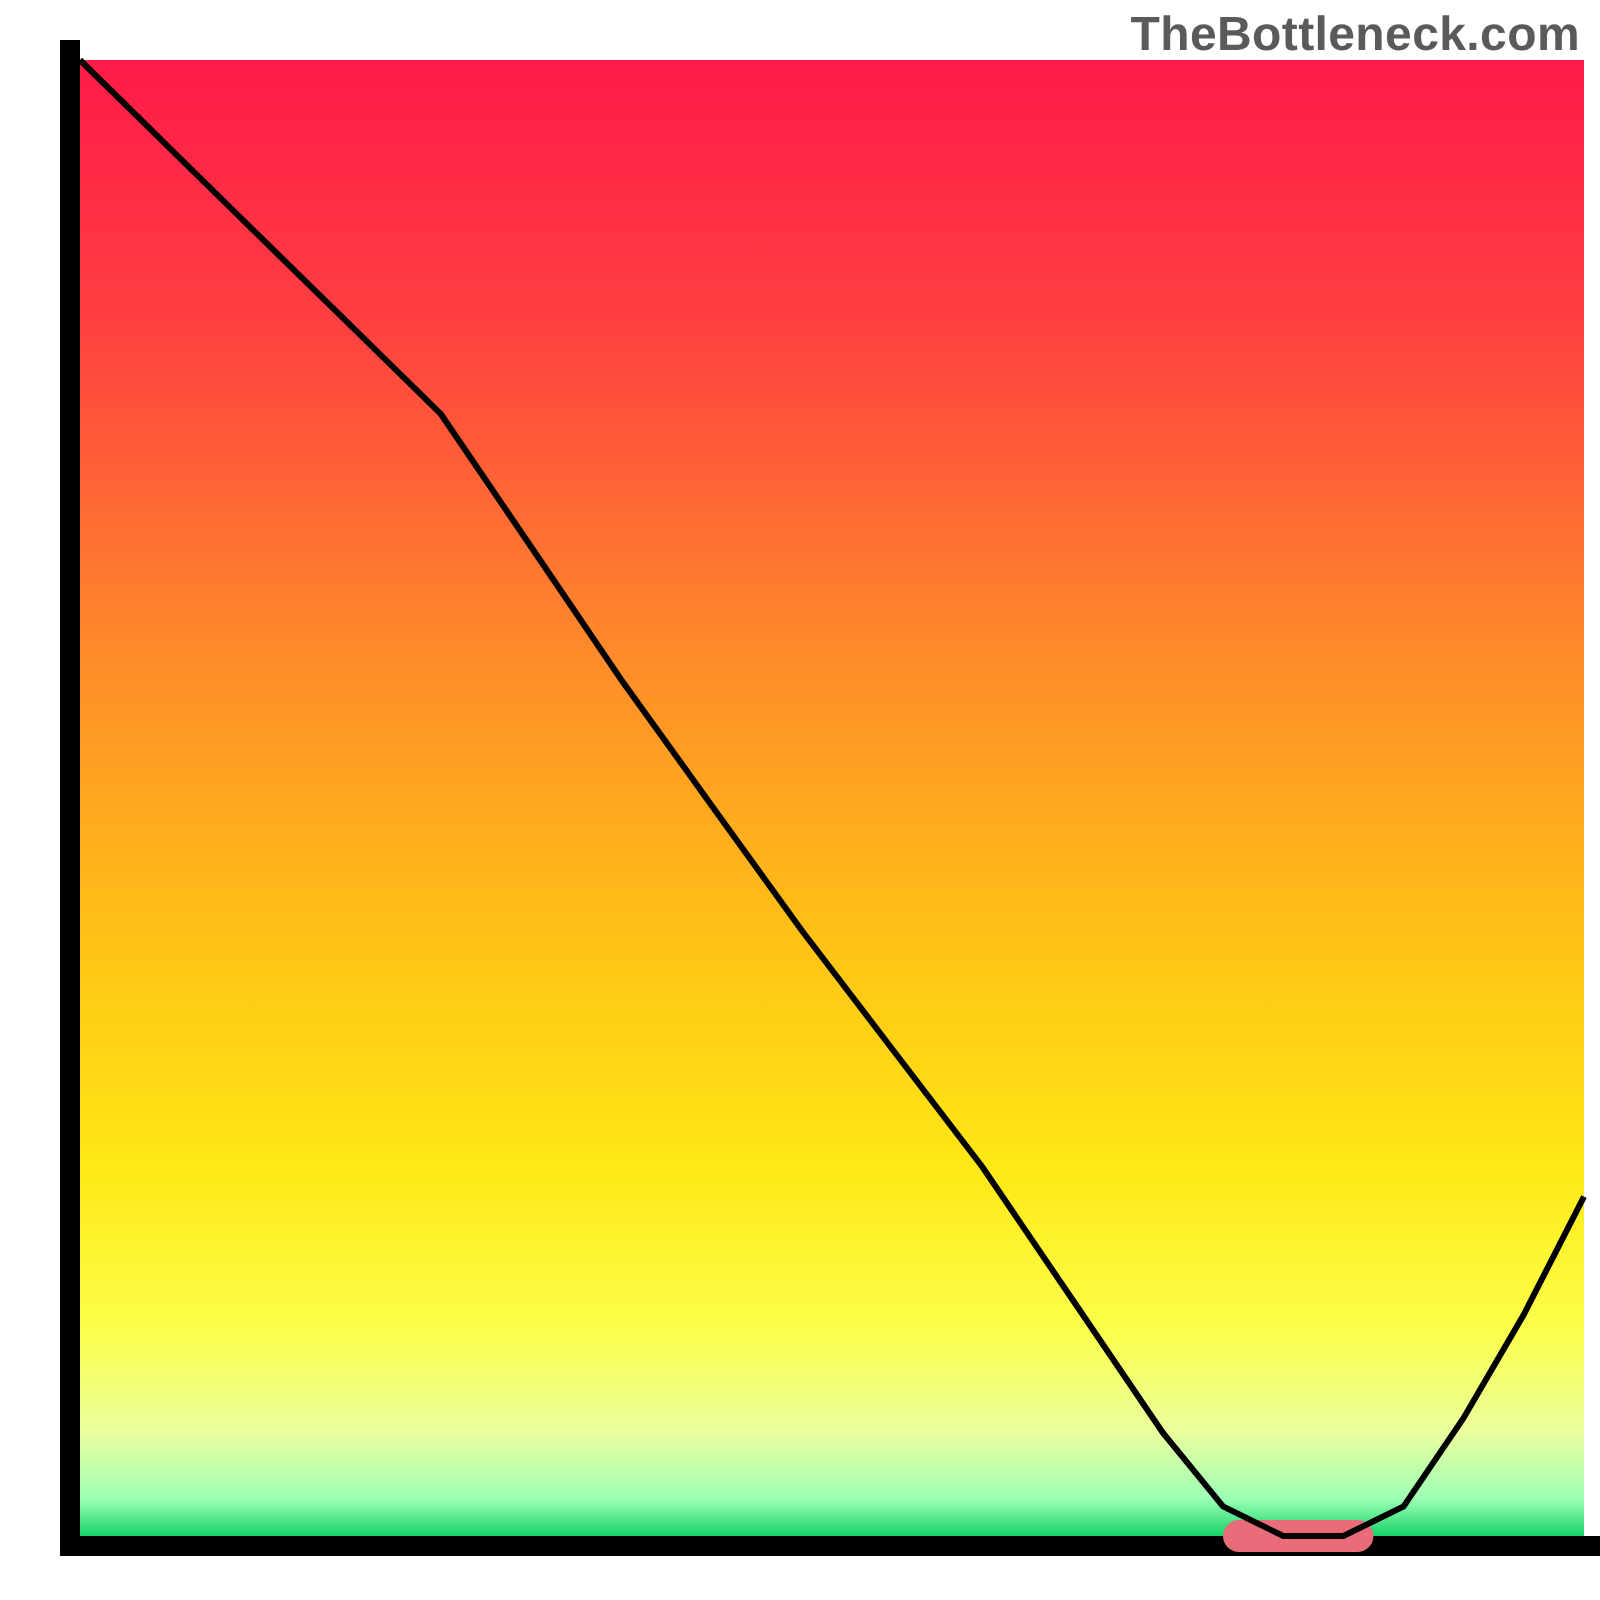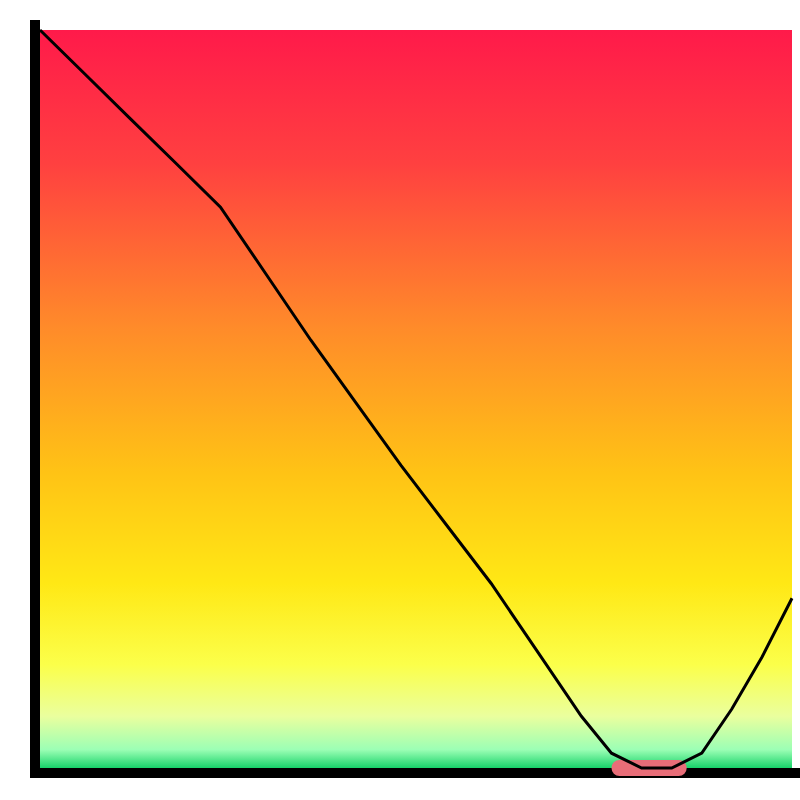--- a/index.html
+++ b/index.html
@@ -30,20 +30,21 @@
     top: 0;
     left: 0;
     width: 800px;
     height: 800px;
   }
 </style>
 </head>
 <body>
 
 <div class="stage">
+  <div class="attribution">TheBottleneck.com</div>
 
   <svg class="chart" viewBox="0 0 800 800">
     <defs>
       <linearGradient id="bg-grad" x1="0" y1="0" x2="0" y2="1">
           <stop offset="0%" stop-color="#ff1a4a"></stop>
           <stop offset="18%" stop-color="#ff4040"></stop>
           <stop offset="40%" stop-color="#ff8a2a"></stop>
           <stop offset="60%" stop-color="#ffc315"></stop>
           <stop offset="75%" stop-color="#ffe815"></stop>
           <stop offset="86%" stop-color="#fbff4a"></stop>

